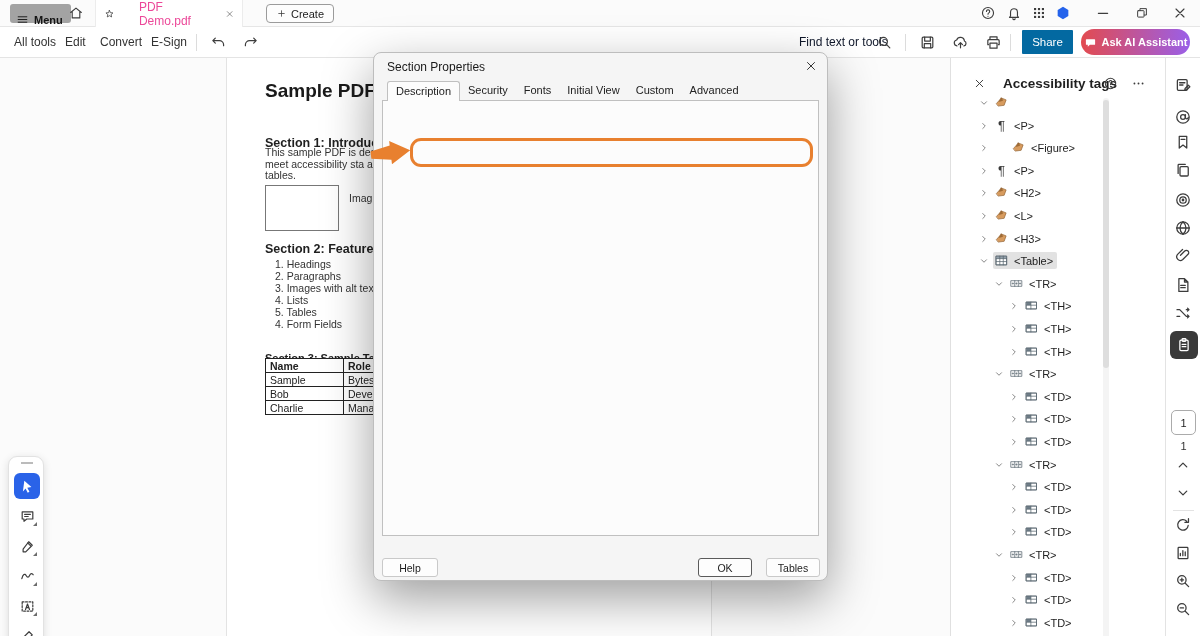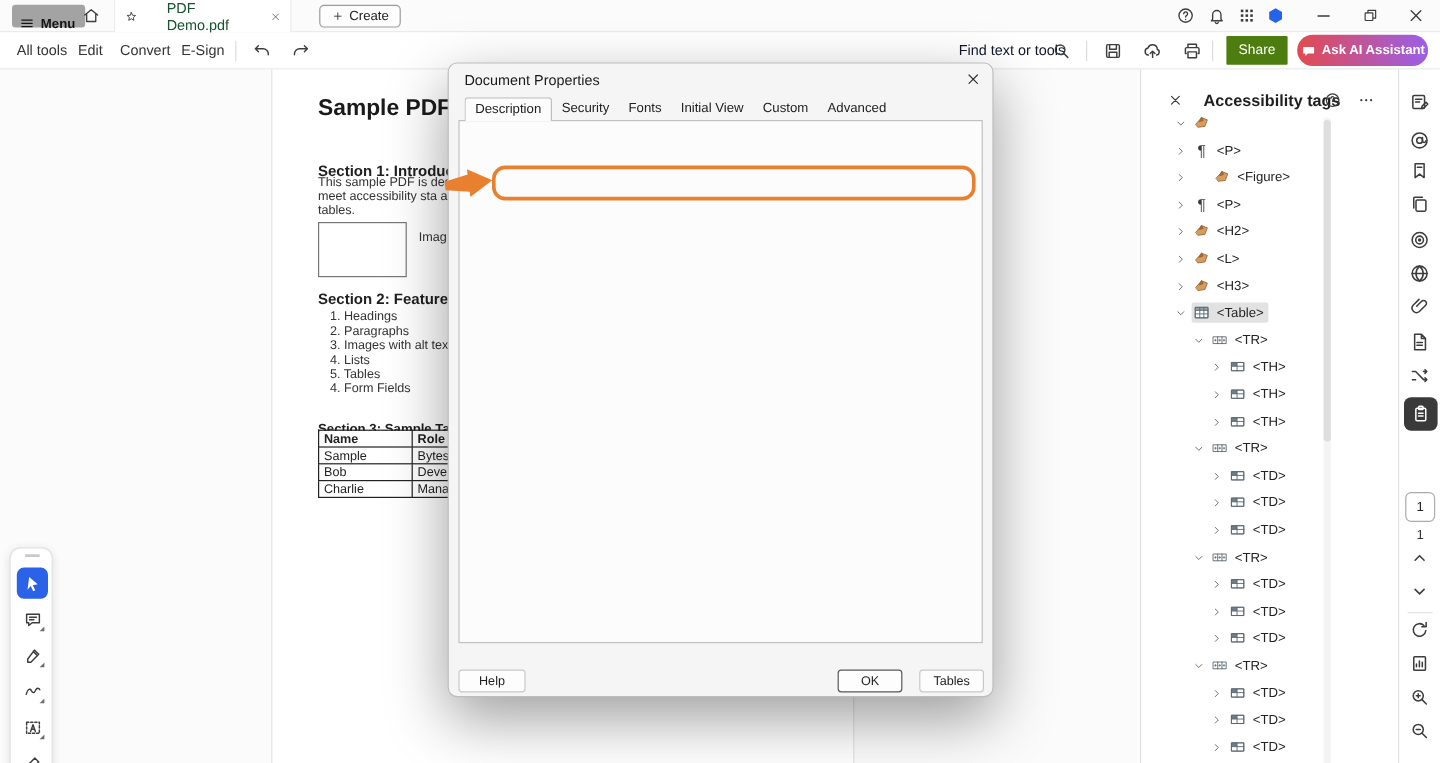--- a/index.html
+++ b/index.html
@@ -7,33 +7,33 @@
 body{font-family:"Liberation Sans",sans-serif;-webkit-font-smoothing:antialiased}
 #app{position:relative;width:1200px;height:636px;background:#fff;overflow:hidden;color:#222}
 .abs{position:absolute}
 .ico{display:inline-flex;align-items:center;justify-content:center;color:#3d3d3d}
 .ico svg{width:100%;height:100%}
 
 #titlebar{position:absolute;left:0;top:0;width:1200px;height:27px;background:#fbfbfb;border-bottom:1px solid #e6e6e6}
 #menu-btn{position:absolute;left:10px;top:4px;height:19px;padding:12px 8px 0 6px;background:#a3a3a3;border-radius:3px;display:flex;align-items:center;gap:5px;font-size:11px;color:#141414;font-weight:bold}
 #menu-btn .ico{width:13px;height:13px;color:#141414}
 #home-ic{left:68px;top:5px;width:16px;height:16px}
-#doc-tab{position:absolute;left:95px;top:0;width:148px;height:27px;background:#fff;border-left:1px solid #ececec;border-right:1px solid #ececec;display:flex;align-items:center;padding:0 8px;gap:24px;font-size:12px;color:#14532d}
+#doc-tab{position:absolute;left:95px;top:0;width:148px;height:27px;background:#fff;border-left:1px solid #ececec;border-right:1px solid #ececec;display:flex;align-items:center;padding:0 8px;gap:24px;font-size:12px;color:#ec4899}
 #doc-tab .ico{width:14px;height:14px}
 #tab-close{width:12px!important;height:12px!important;margin-left:auto;color:#555}
 #create-btn{position:absolute;left:266px;top:4px;height:19px;padding:0 9px;border:1px solid #9b9b9b;border-radius:4px;display:flex;align-items:center;gap:4px;font-size:11px;color:#222;background:#fdfdfd}
 #create-btn .ico{width:11px;height:11px}
 .tb-ric{position:absolute;top:5px;width:16px;height:16px}
 
 #toolbar{position:absolute;left:0;top:27px;width:1200px;height:31px;background:#fff;border-bottom:1px solid #e4e4e4}
 .tb-item{position:absolute;top:0;height:30px;display:flex;align-items:center;font-size:12px;color:#333;padding:0 4px}
 .vdiv{position:absolute;top:7px;width:1px;height:17px;background:#dcdcdc}
 .tb-ico{position:absolute;top:7px;width:17px;height:17px}
 #find-lab{position:absolute;left:799px;top:0;height:30px;display:flex;align-items:center;font-size:12px;color:#0f172a}
-#share-btn{position:absolute;left:1022px;top:3px;width:51px;height:24px;background:#4d7c0f;color:#fff;border-radius:1px;display:flex;align-items:center;justify-content:center;font-size:11.5px}
+#share-btn{position:absolute;left:1022px;top:3px;width:51px;height:24px;background:#0369a1;color:#fff;border-radius:1px;display:flex;align-items:center;justify-content:center;font-size:11.5px}
 #ai-btn{position:absolute;left:1081px;top:2px;width:109px;height:26px;border-radius:14px;background:linear-gradient(90deg,var(--ai1,#e24b50),var(--ai2,#9a5fe8));color:#fff;display:flex;align-items:center;justify-content:center;gap:5px;font-size:11px;font-weight:bold}
 #ai-btn .ico{width:13px;height:13px;color:#fff}
 
 #doc-area{position:absolute;left:0;top:58px;width:950px;height:578px;background:#fbfbfb;overflow:hidden}
 #page{position:absolute;left:226px;top:0;width:486px;height:578px;background:#fff;border-left:1px solid #e3e3e3;border-right:1px solid #e3e3e3}
 #doc-h1{position:absolute;left:38px;top:22px;font-size:19px;font-weight:bold;color:#1a1a1a}
 .doc-h2{position:absolute;left:38px;font-size:12.5px;font-weight:bold;color:#1f1f1f}
 .doc-p{position:absolute;left:38px;font-size:10.5px;color:#333;line-height:11.5px;width:330px}
 #img-box{position:absolute;left:38px;top:127px;width:74px;height:46px;border:1px solid #777;background:#fff}
 #img-lab{position:absolute;left:122px;top:134px;font-size:10.5px;color:#333}
@@ -885,21 +885,21 @@
       </div>
       <div class="ico rail-ic" style="top: 542px;">
         <svg viewBox="0 0 24 24" fill="none" stroke="currentColor" stroke-width="1.7" stroke-linecap="round" stroke-linejoin="round">
           <circle cx="10.5" cy="10.5" r="5.6"></circle>
           <path d="m14.7 14.7 4.8 4.8M8.3 10.5h4.4"></path>
         </svg>
       </div>
     </div>
 
   <div id="dlg">
-    <div id="dlg-title">Document Properties</div>
+    <div id="dlg-title">Section Properties</div>
     <span class="ico abs" id="dlg-close">
         <svg viewBox="0 0 24 24" fill="none" stroke="currentColor" stroke-width="1.7" stroke-linecap="round" stroke-linejoin="round">
           <path d="M6 6l12 12M18 6 6 18"></path>
         </svg>
       </span>
     <div id="dlg-body"></div>
     <div id="dlg-tabs">
         <div class="dtab active">Description</div>
         <div class="dtab">Security</div>
         <div class="dtab">Fonts</div>

